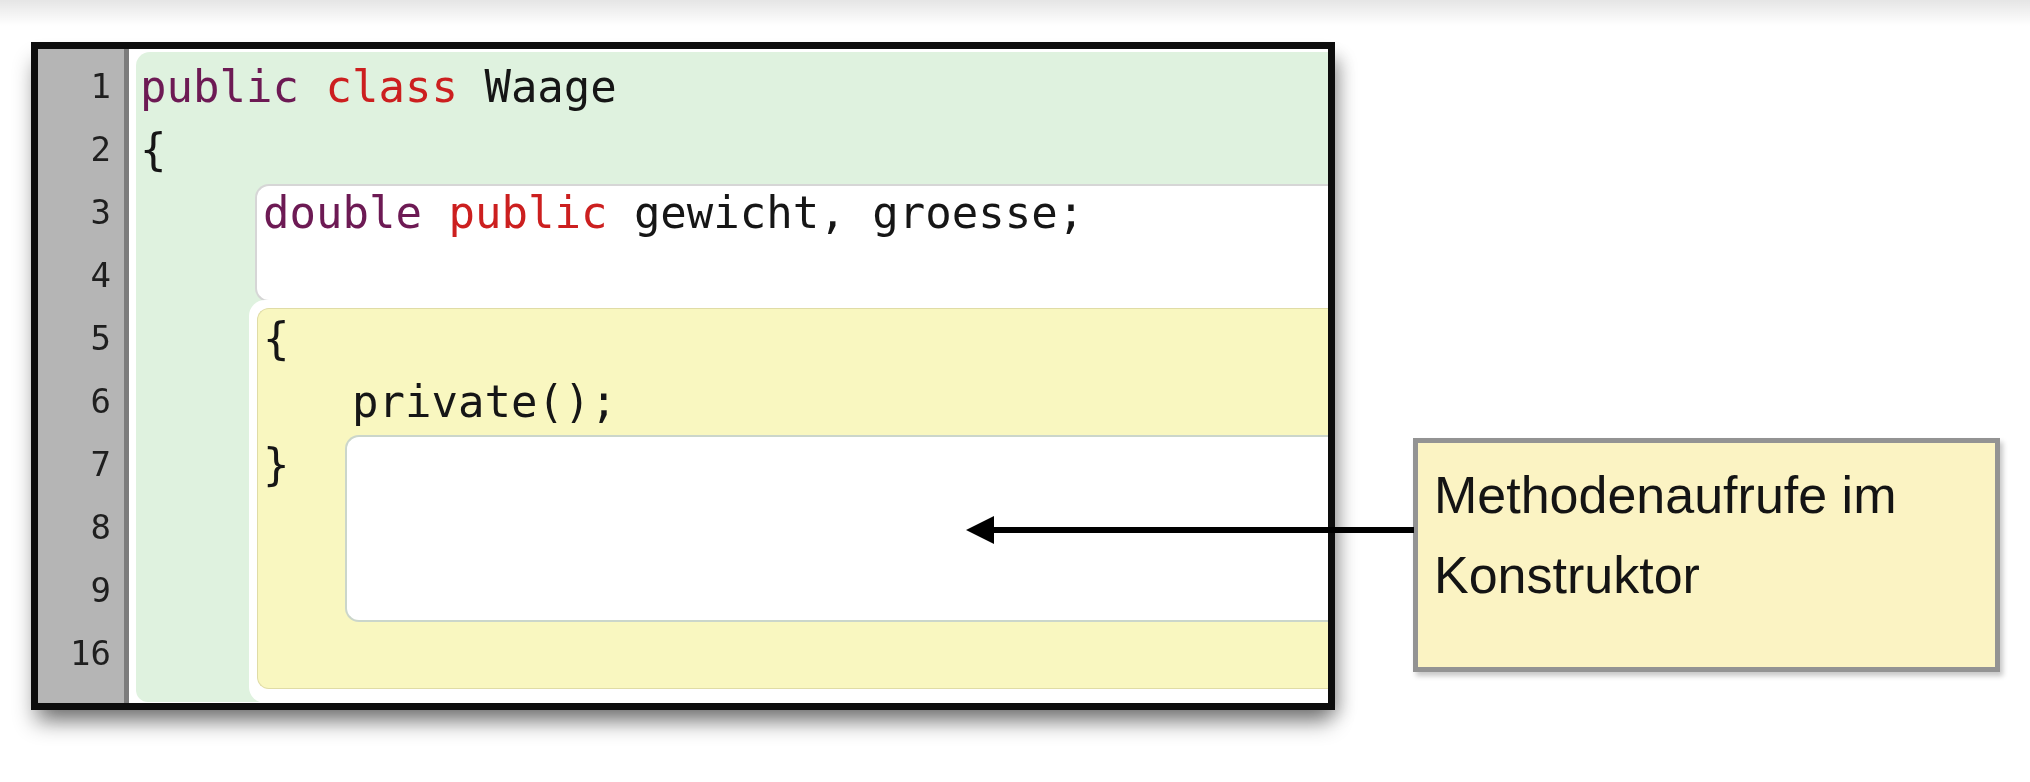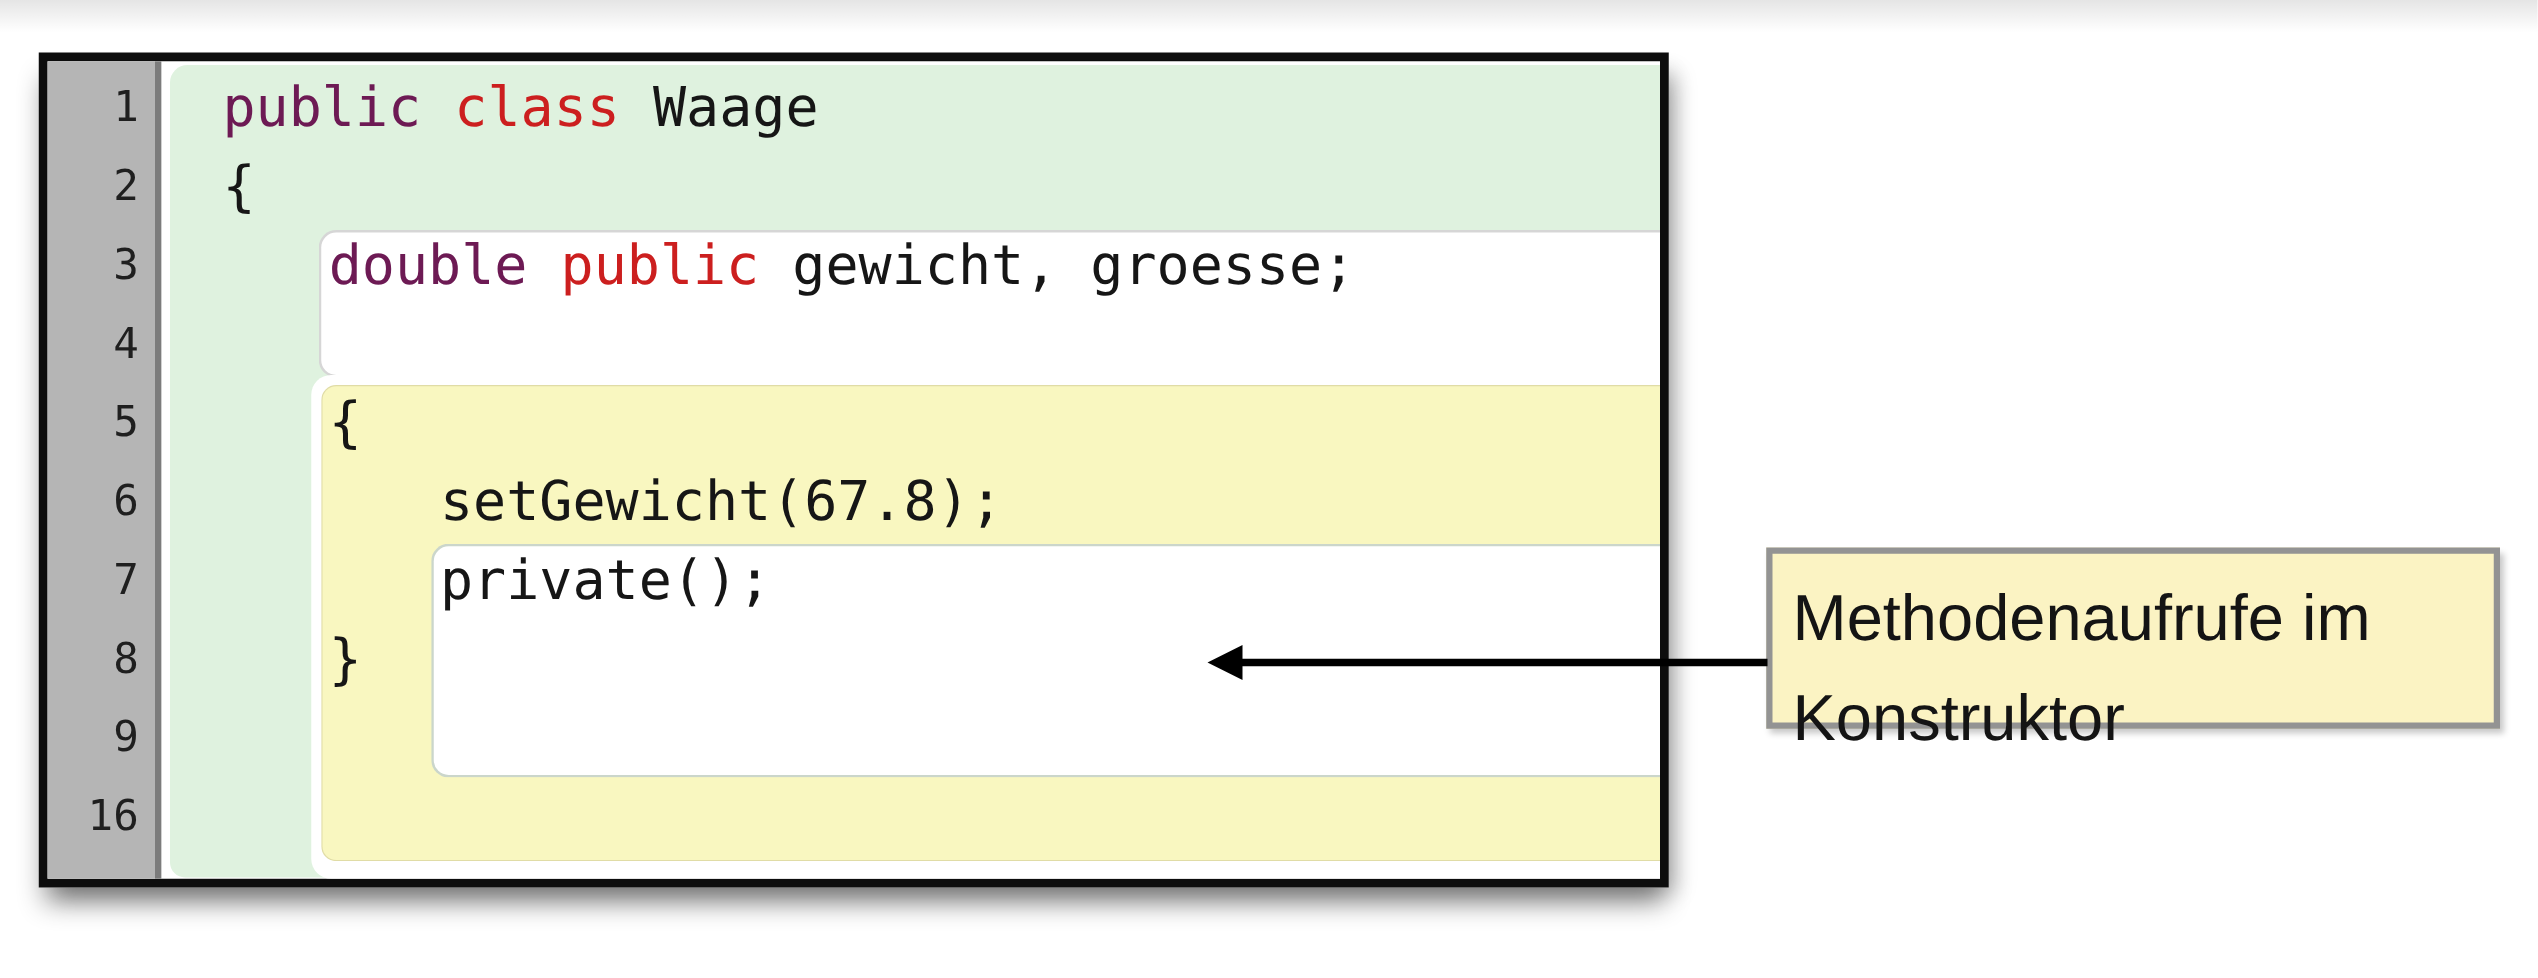--- a/index.html
+++ b/index.html
@@ -54,39 +54,39 @@
     border-radius:12px 0 0 12px;
   }
   .scope-body{
     left:307px;top:386px;width:983px;height:187px;
     background:#ffffff;border:2px solid #cbd6cb;border-right:none;
     border-radius:14px 0 0 14px;z-index:3;box-sizing:border-box;
   }
   
   .code-lines{position:absolute;left:0;top:6px;right:0;z-index:5;}
   .code-line{height:63px;line-height:63px;font-size:44px;white-space:pre;color:var(--code);}
-  .code-line.indent-0{padding-left:102px;margin-left:38px;}
+  .code-line.indent-0{padding-left:102px;}
   .code-line.indent-1{padding-left:225px;}
   .code-line.indent-2{padding-left:314px;}
   .seg-keyword{color:var(--keyword);}
   .seg-type_keyword{color:var(--type-keyword);}
   .seg-code{color:var(--code);}
   
   .arrow-line{
     position:absolute;left:988px;top:527px;width:426px;height:6px;
     background:var(--arrow);z-index:10;
   }
   .arrow-head{
     position:absolute;left:966px;top:516px;width:0;height:0;z-index:10;
     border-top:14px solid transparent;border-bottom:14px solid transparent;
     border-right:28px solid var(--arrow);
   }
   
   .note-box{
-    position:absolute;left:1413px;top:438px;width:587px;height:145px;
+    position:absolute;left:1413px;top:438px;width:587px;height:234px;
     box-sizing:border-box;border:5px solid var(--note-border);
     background:var(--note-bg);z-index:9;
     box-shadow:3px 4px 5px rgba(0,0,0,0.22);
   }
   .note-text{
     padding:12px 40px 0 16px;
     font-family:"Liberation Sans", sans-serif;
     font-size:52px;line-height:80px;color:#141414;
   }
 </style>
@@ -102,21 +102,20 @@
     <div class="scope scope-constructor-halo">
       <div class="scope-constructor"></div>
     </div>
     <div class="scope scope-body"></div>
     <div class="code-lines" id="code-lines">
         <div class="code-line indent-0"><span class="seg-keyword">public </span><span class="seg-type_keyword">class </span><span class="seg-code">Waage</span></div>
         <div class="code-line indent-0"><span class="seg-code">{</span></div>
         <div class="code-line indent-1"><span class="seg-keyword">double </span><span class="seg-type_keyword">public </span><span class="seg-code">gewicht, groesse;</span></div>
         <div class="code-line indent-1"></div>
         <div class="code-line indent-1"><span class="seg-code">{</span></div>
-        <div class="code-line indent-2"><span class="seg-code">setGewicht(67.8);</span></div>
         <div class="code-line indent-2"><span class="seg-code">private();</span></div>
         <div class="code-line indent-1"><span class="seg-code">}</span></div>
       </div>
     <div class="gutter">
       <div class="gutter-lines" id="gutter-lines">
           <div class="gutter-line">1</div>
           <div class="gutter-line">2</div>
           <div class="gutter-line">3</div>
           <div class="gutter-line">4</div>
           <div class="gutter-line">5</div>

